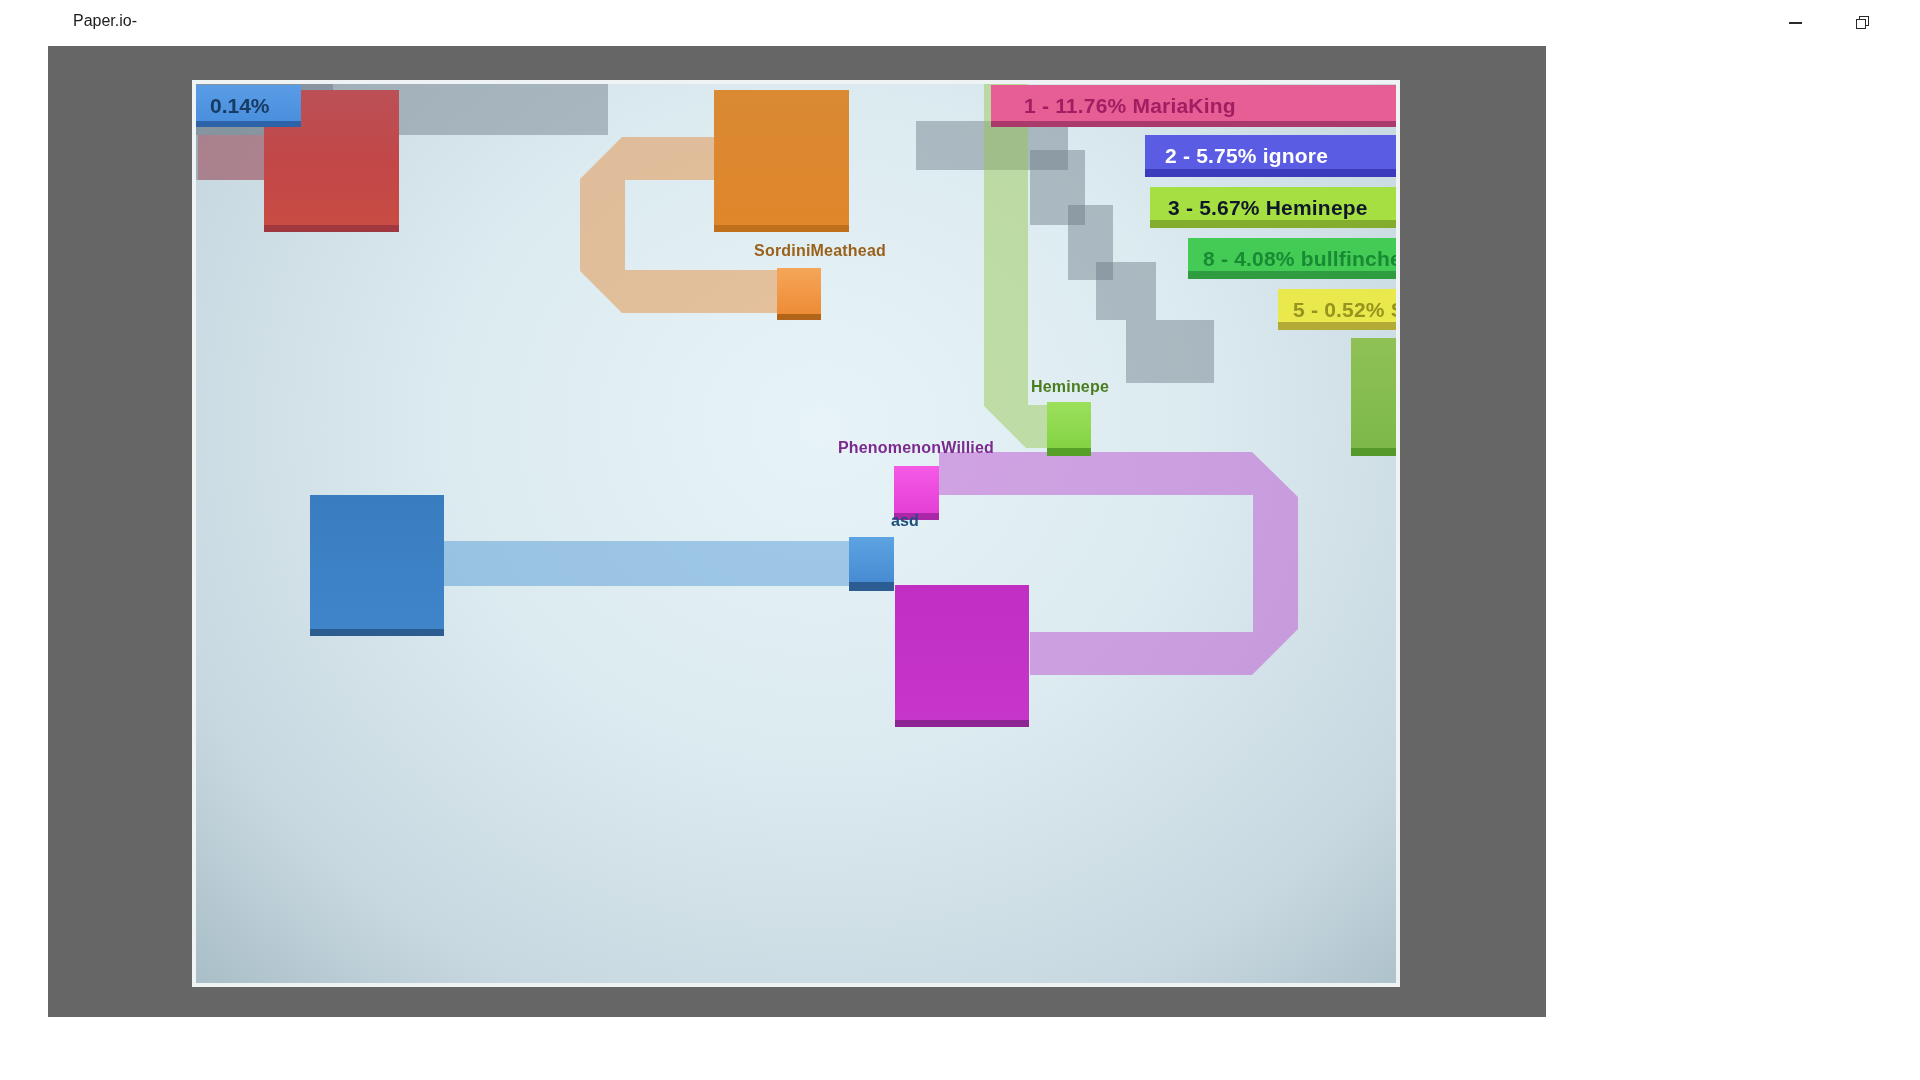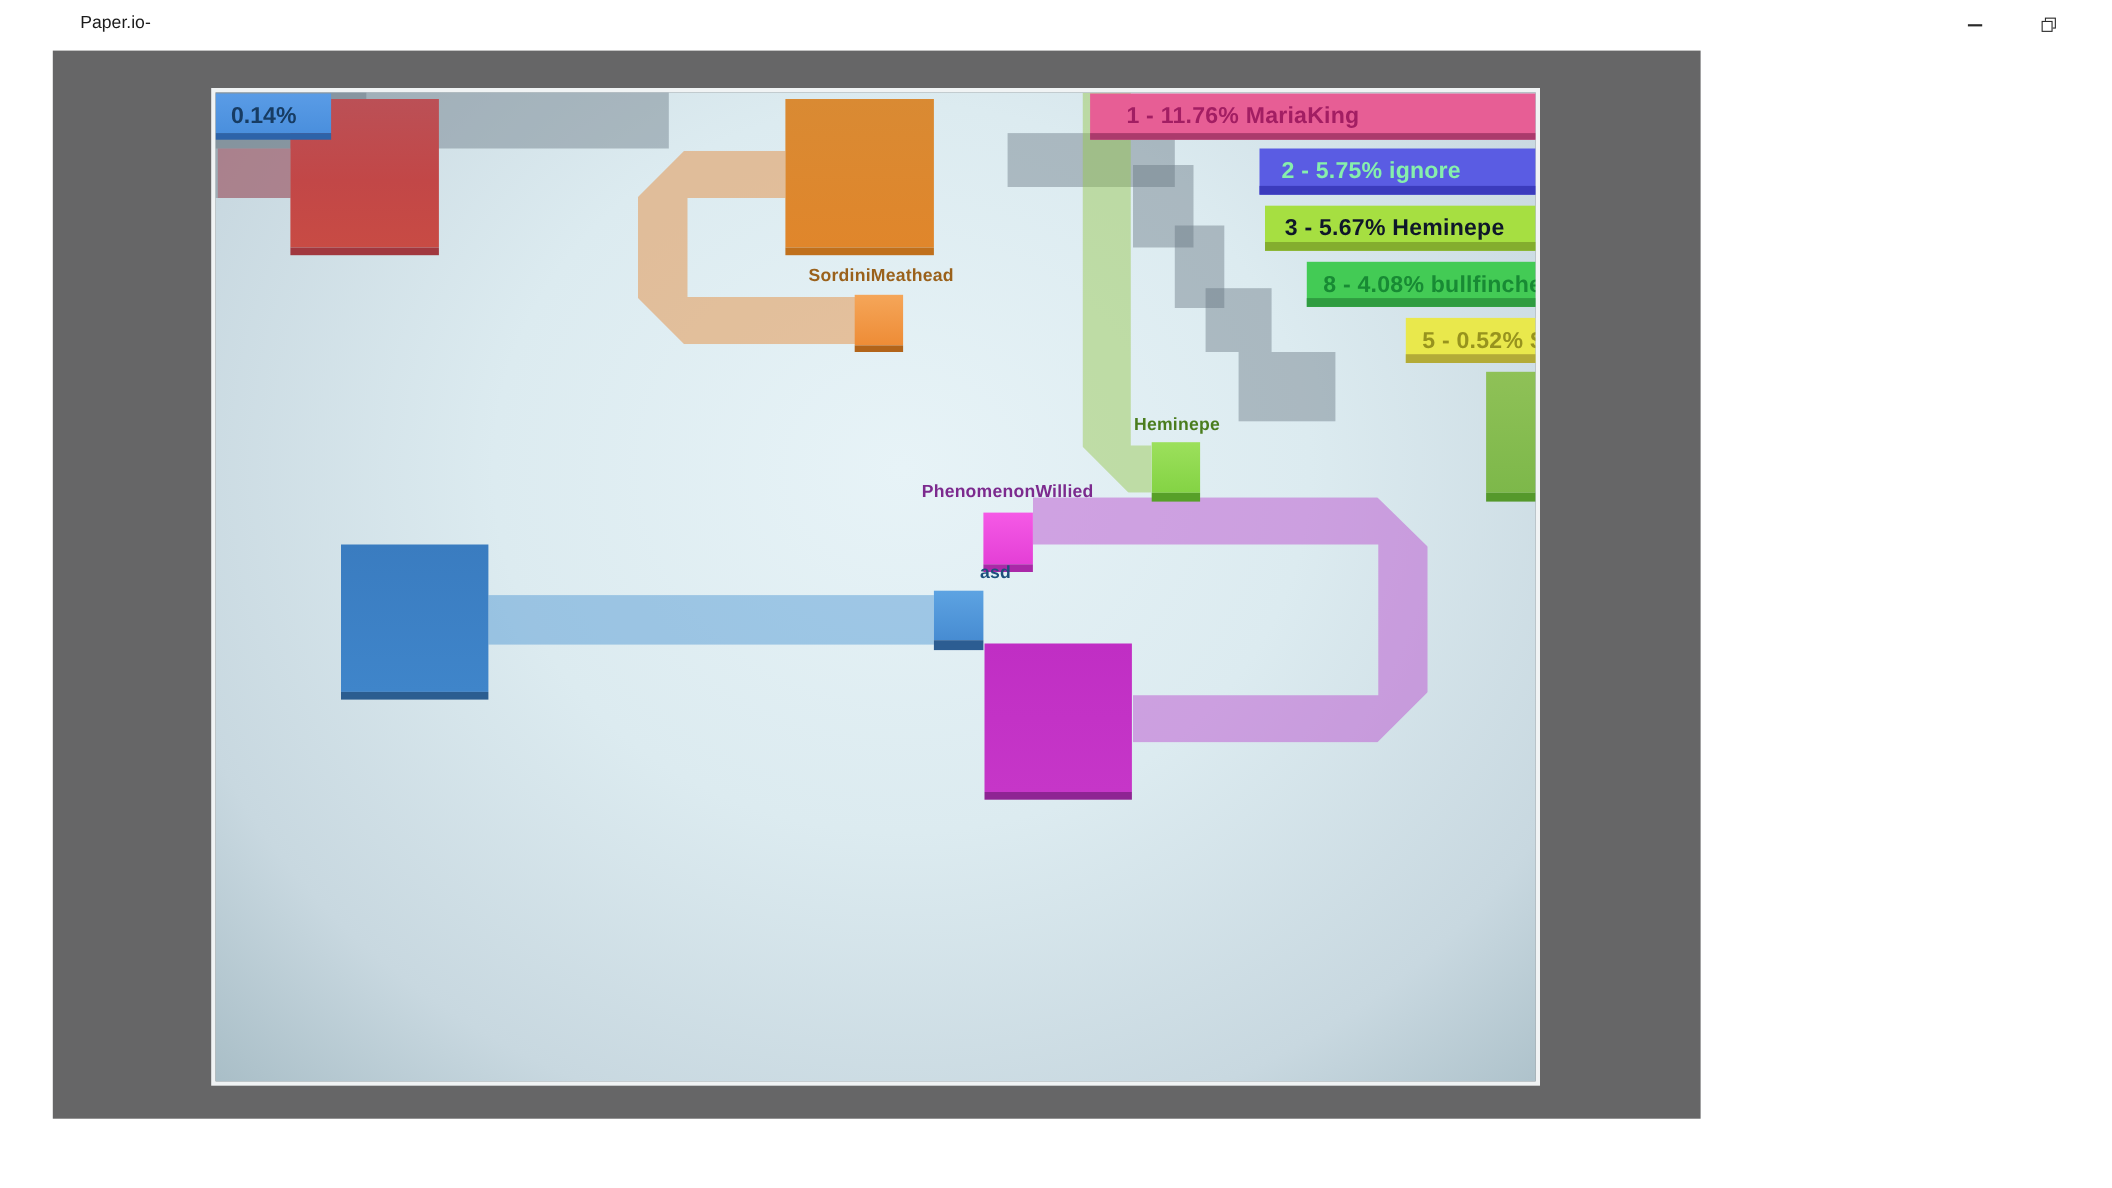--- a/index.html
+++ b/index.html
@@ -70,34 +70,34 @@
     background:linear-gradient(180deg,#f5a659 0%,#ee8c36 100%); border-bottom:6px solid #b2641a; }
   #green-head { left:851px; top:318px; width:44px; height:54px;
     background:linear-gradient(180deg,#9ce05c 0%,#84d344 100%); border-bottom:8px solid #57a028; }
   #pink-head { left:698px; top:382px; width:45px; height:54px;
     background:linear-gradient(180deg,#f55ae6 0%,#e43fd6 100%); border-bottom:7px solid #aa28a8; }
   #blue-head { left:653px; top:453px; width:45px; height:54px;
     background:linear-gradient(180deg,#5da3e2 0%,#478cd2 100%); border-bottom:9px solid #2c5d92; }
 
   
   .pname { position:absolute; font-weight:bold; font-size:16px; text-align:center; white-space:nowrap; letter-spacing:0.2px; }
-  #lbl-sordini { left:531px; top:158px; width:140px; color:#9a611b;text-align:right; }
+  #lbl-sordini { left:554px; top:158px; width:140px; color:#9a611b; }
   #lbl-heminepe { left:824px; top:294px; width:100px; color:#4a7d1e; }
   #lbl-phenomenon { left:620px; top:355px; width:200px; color:#7c2a8e; }
   #lbl-asd { left:684px; top:428px; width:50px; color:#1d4f7c; }
 
   
   #score-badge { left:0; top:1px; width:105px; height:42px; background:linear-gradient(180deg,#5a9ce6 0%,#4a8fdd 100%);
     border-bottom:6px solid #2d63a9; color:#173c63; font-weight:bold; font-size:21px; line-height:42px; padding-left:14px; }
   #best-score { left:178px; top:52px; width:370px; color:#4b545d; font-weight:bold; font-size:23px; letter-spacing:0.4px; white-space:nowrap; }
 
   
   .lb-row { position:absolute; font-weight:bold; font-size:21px; white-space:nowrap; overflow:hidden; letter-spacing:0.2px; }
   #lb1 { left:795px;  top:1px;   width:405px; height:42px; line-height:42px; background:#e75e95; color:#a21e63; border-bottom:6px solid #ab3a6c; padding-left:33px; }
-  #lb2 { left:949px;  top:51px;  width:251px; height:42px; line-height:42px; background:#5a5ce3; color:#86efac; border-bottom:8px solid #3b3bbd; padding-left:20px; }
+  #lb2 { left:949px;  top:51px;  width:251px; height:42px; line-height:42px; background:#5a5ce3; color:#ffffff; border-bottom:8px solid #3b3bbd; padding-left:20px; }
   #lb3 { left:954px;  top:103px; width:246px; height:41px; line-height:41px; background:#a6df41; color:#0f172a; border-bottom:8px solid #84ad2e; padding-left:18px; }
   #lb4 { left:992px;  top:154px; width:208px; height:41px; line-height:41px; background:#43cb55; color:#188a34; border-bottom:8px solid #2f9c40; padding-left:15px; }
   #lb5 { left:1082px; top:205px; width:118px; height:41px; line-height:41px; background:#e9e84c; color:#97931e; border-bottom:8px solid #b3ab37; padding-left:15px; }
 </style>
 </head>
 <body>
 
 <div id="screen">
 
   <div id="titlebar">

